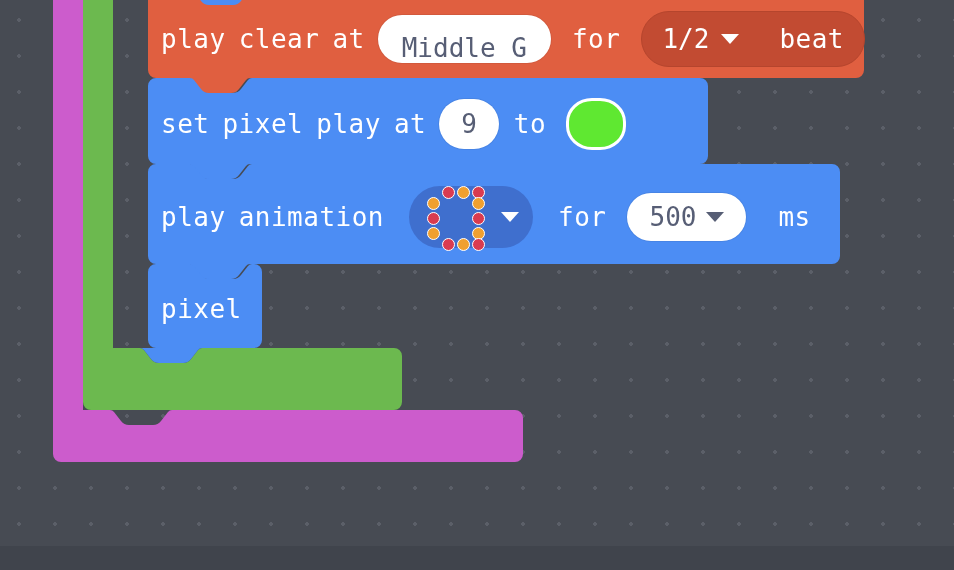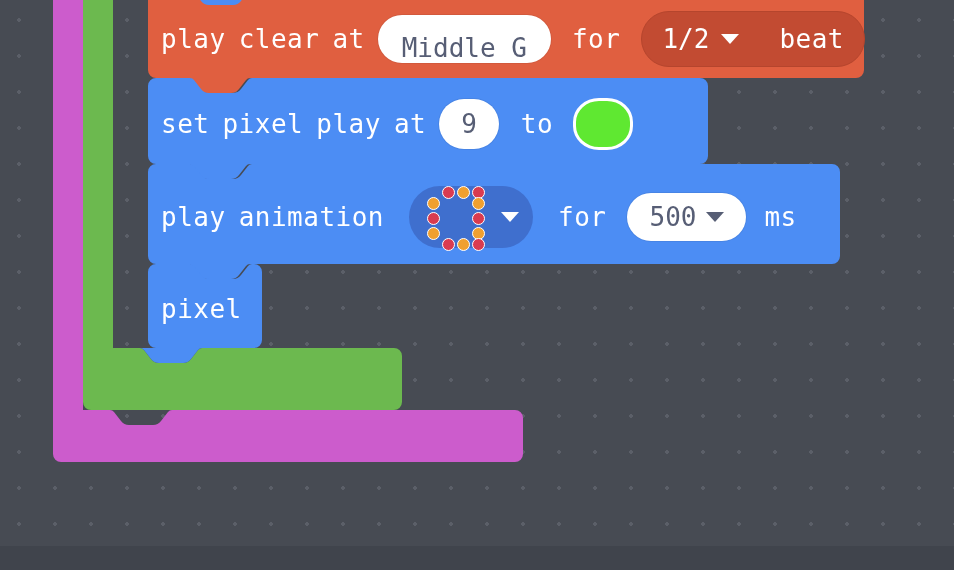--- a/index.html
+++ b/index.html
@@ -217,21 +217,21 @@
   </div>
 
   <div class="row" style="left:161px; top:124px;">
     <span class="blk-label">set</span>
     <span class="blk-label">pixel</span>
     <span class="blk-label">play</span>
     <span class="blk-label">at</span>
     <span class="pill num" style="height:50px;min-width:42px;padding:0 22px;">
       <span>9</span>
     </span>
-    <span class="blk-label" style="margin-left:9px;">to</span>
+    <span class="blk-label" style="margin-left:2px;">to</span>
     <span class="swatch" id="colorSwatch" style="margin-left: 7px; background: rgb(95, 232, 49);"></span>
   </div>
 
   <div class="row" style="left:161px; top:217px;">
     <span class="blk-label">play</span>
     <span class="blk-label">animation</span>
     <span class="pill-blue" style="margin-left:12px;">
       <span class="ring" id="animRing">
           <i style="left: 15px; top: 0px; background: rgb(217, 59, 80);"></i>
           <i style="left: 30px; top: 0px; background: rgb(240, 160, 48);"></i>
@@ -246,20 +246,20 @@
           <i style="left: 30px; top: 52px; background: rgb(240, 160, 48);"></i>
           <i style="left: 45px; top: 52px; background: rgb(217, 59, 80);"></i>
         </span>
       <span class="caret" style="margin-left:6px;"></span>
     </span>
     <span class="blk-label" style="margin-left:12px;">for</span>
     <span class="pill" style="height:48px;padding:0 22px;margin-left:8px;">
       <span>500</span>
       <span class="caret dark"></span>
     </span>
-    <span class="blk-label" style="margin-left:5px;">ms</span>
+    <span class="blk-label" style="margin-left:19px;">ms</span>
   </div>
 
   <div class="row" style="left:161px; top:309px;">
     <span class="blk-label">pixel</span>
   </div>
 
 </div>
 
 </body></html>

